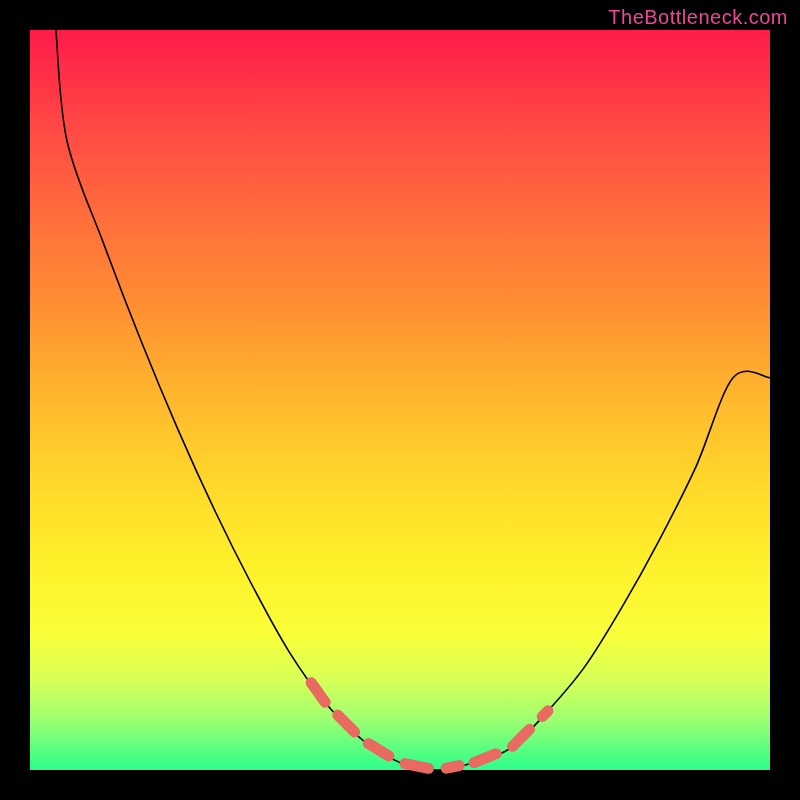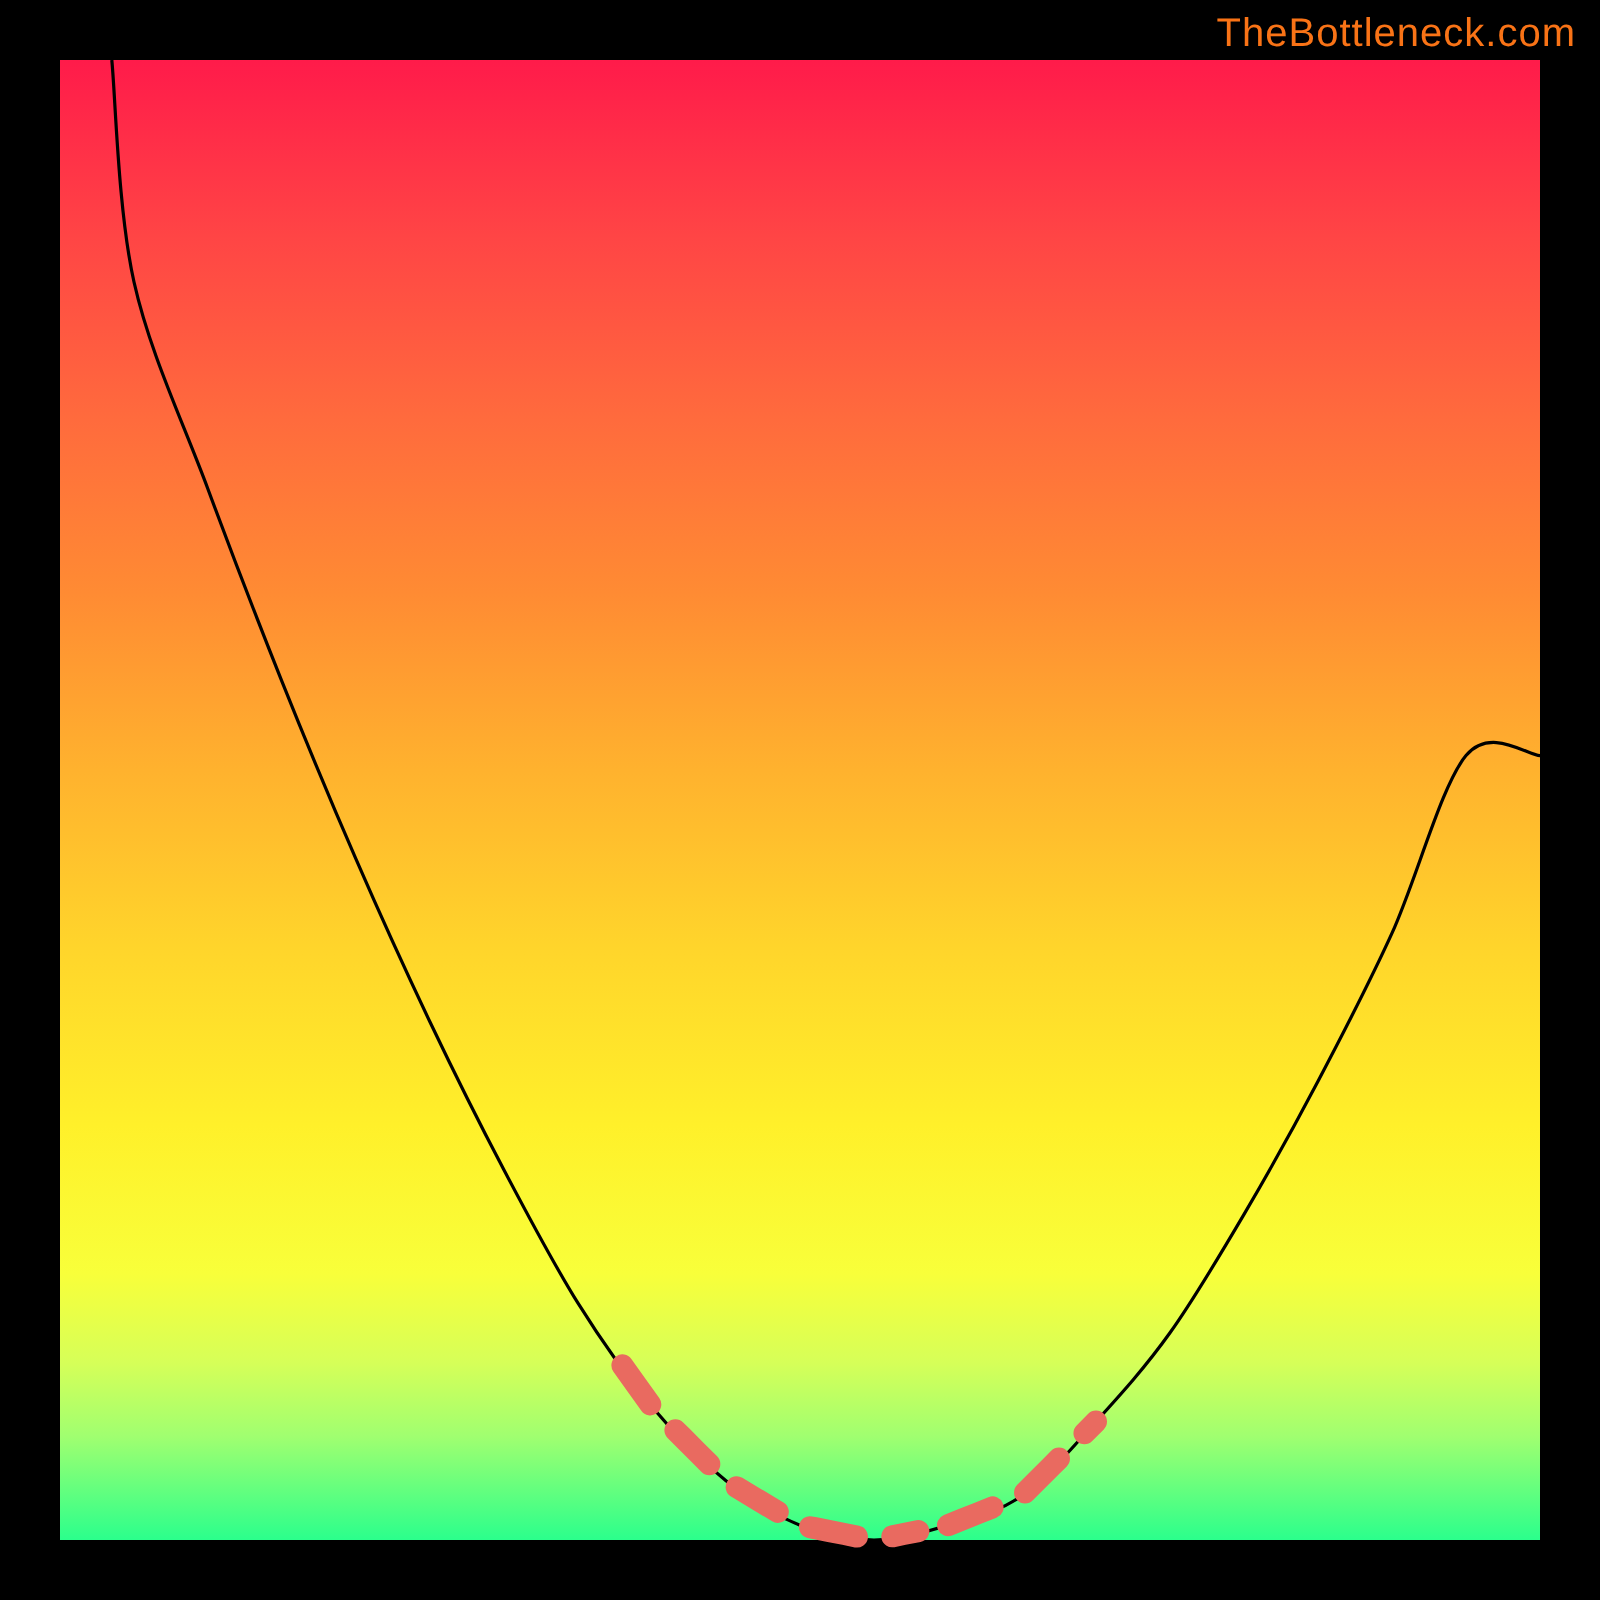--- a/index.html
+++ b/index.html
@@ -35,21 +35,21 @@
       #fff02a 72%,
       #f8ff3a 82%,
       #d6ff58 88%,
       #a0ff70 93%,
       #2bff8c 100%);
   }
   .watermark {
     position: absolute;
     top: 6px;
     right: 12px;
-    color: #f97316;
+    color: #ec4899;
     font-size: 20px;
     letter-spacing: 0.5px;
     user-select: none;
   }
   svg.curve {
     position: absolute;
     left: 0;
     top: 0;
     width: 740px;
     height: 740px;

